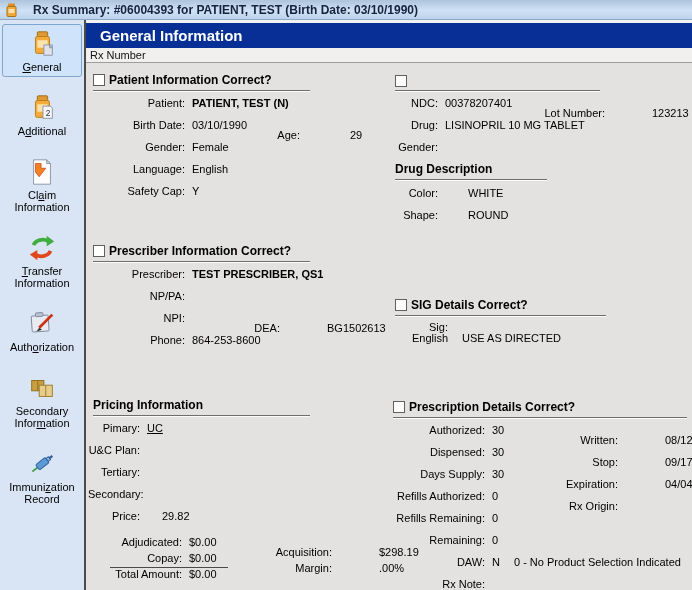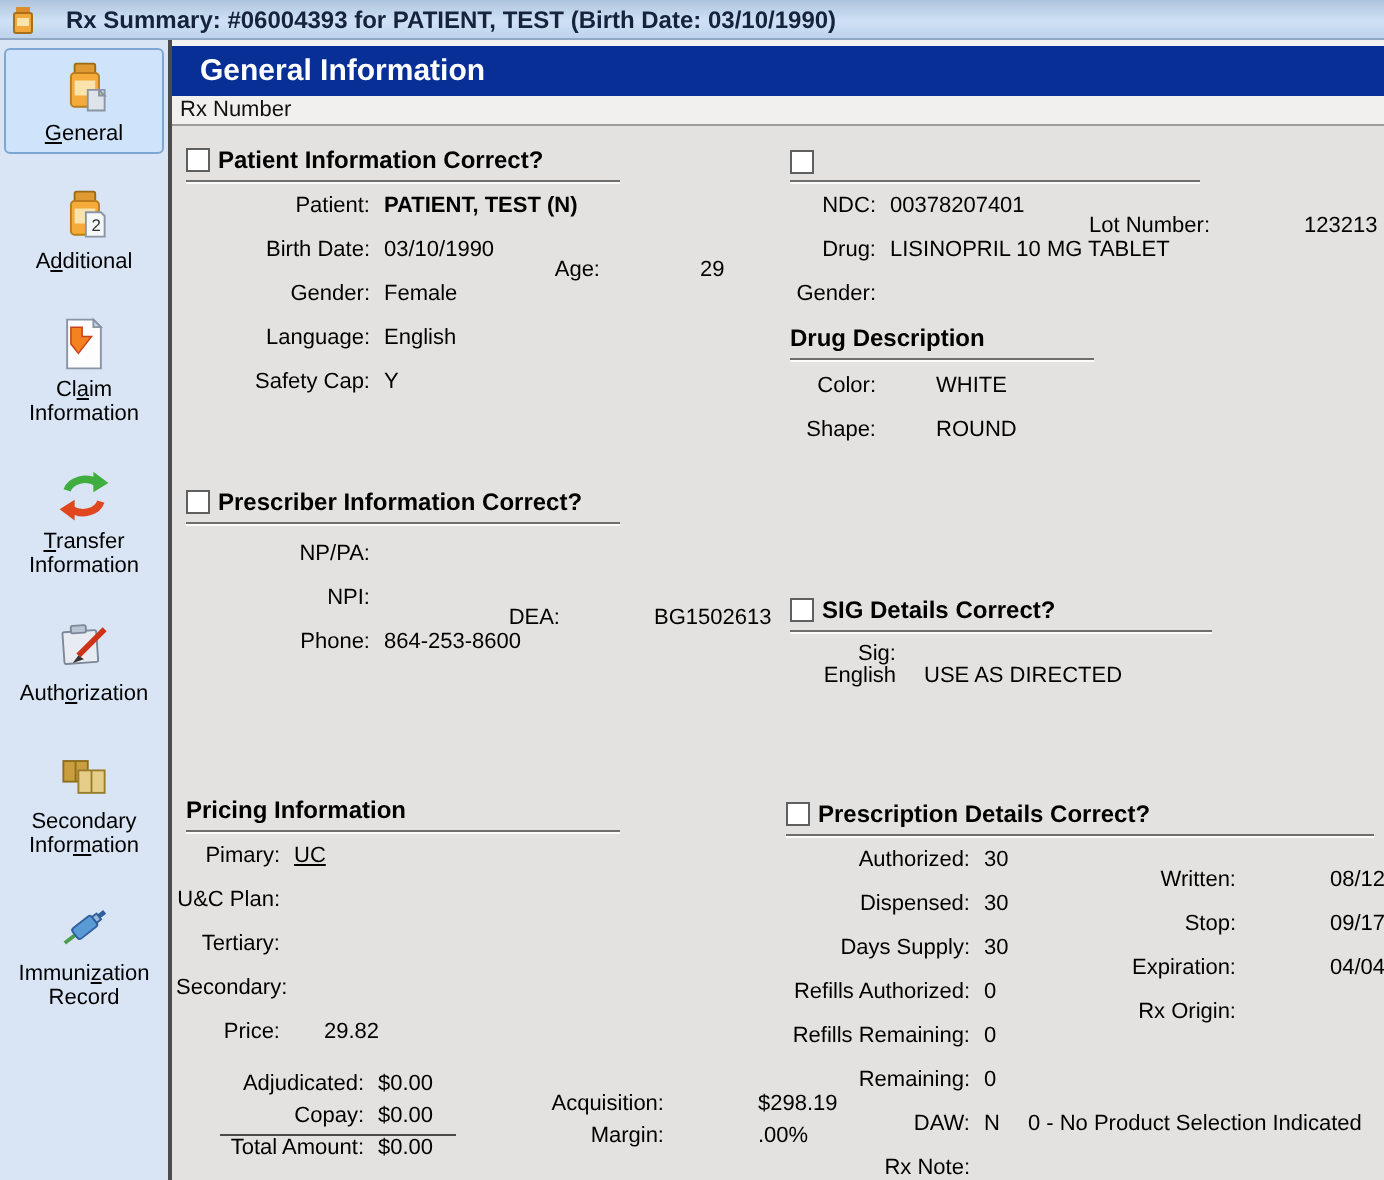--- a/index.html
+++ b/index.html
@@ -282,20 +282,24 @@
             <span class="lbl">Shape:</span>
             <span class="val val-wide">ROUND</span>
           </div>
         </div>
 
         <div class="sec" id="sec-prescriber">
           <div class="shead">
             <span class="cb"></span>
             <span class="stitle">Prescriber Information Correct?</span>
           </div>
+          <div class="row first">
+            <span class="lbl">Prescriber:</span>
+            <span class="val b">TEST PRESCRIBER, QS1</span>
+          </div>
           <div class="row">
             <span class="lbl">NP/PA:</span>
             <span class="val"></span>
           </div>
           <div class="row">
             <span class="lbl">NPI:</span>
             <span class="val"></span>
             <span class="p2">
               <span class="lbl2">DEA:</span>
               <span class="val">BG1502613</span>

